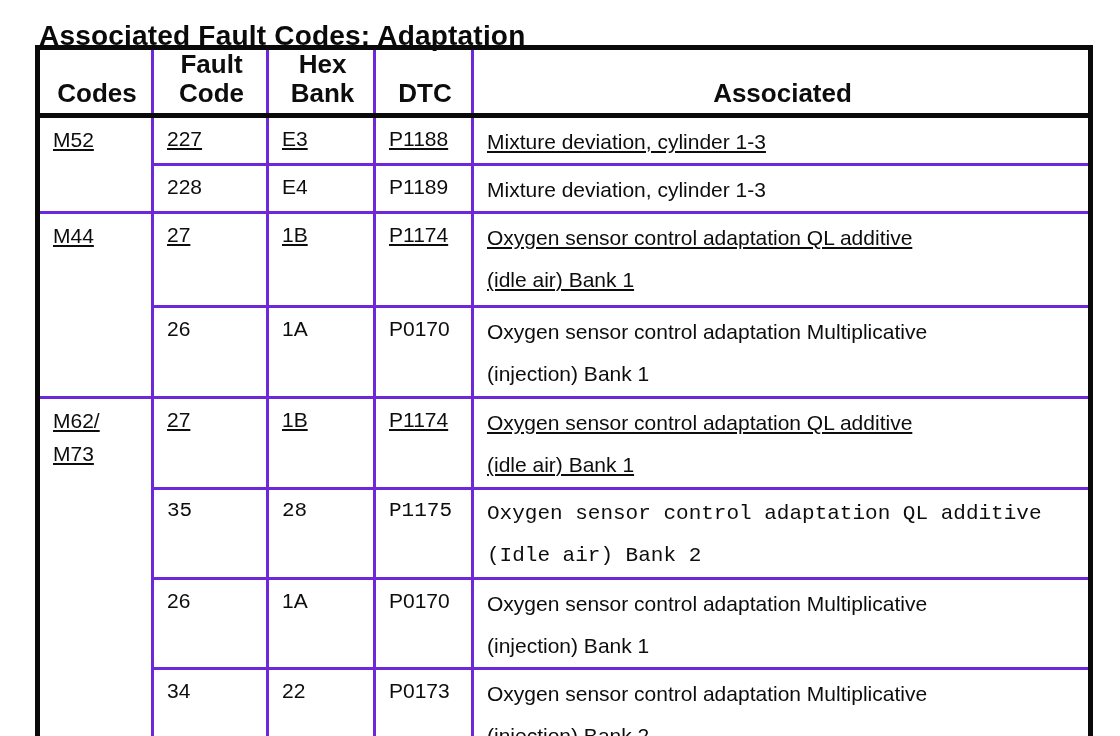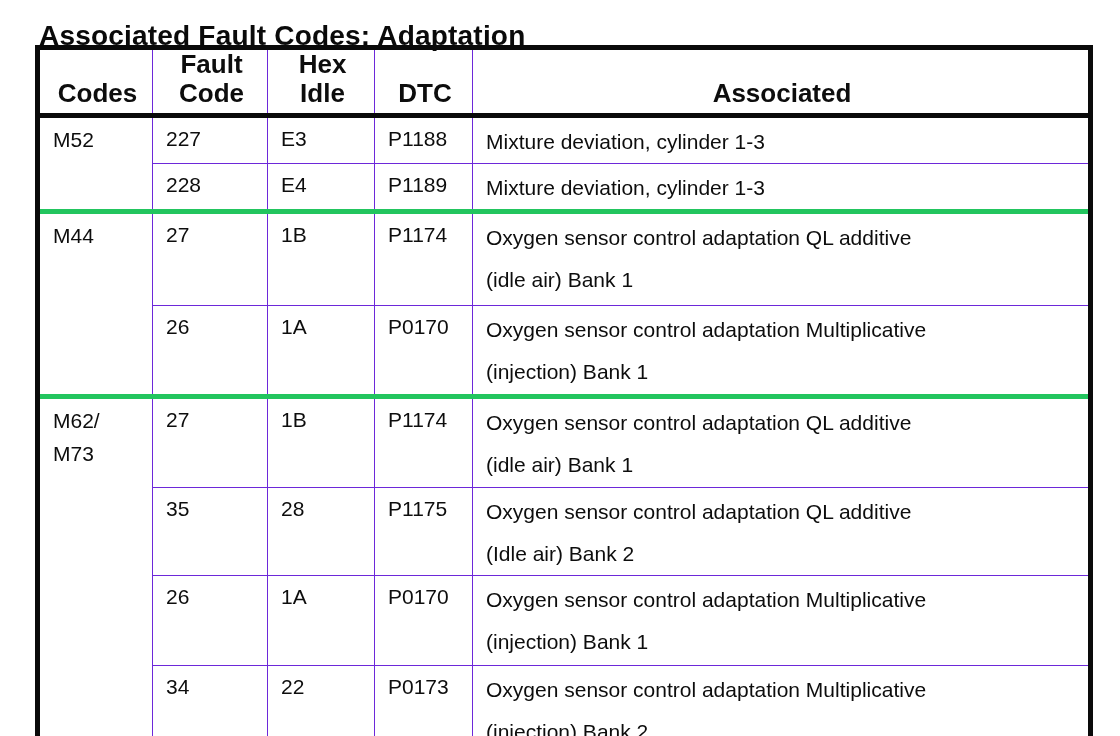--- a/index.html
+++ b/index.html
@@ -25,40 +25,40 @@
   }
   table.fault-table {
     position: absolute;
     left: 35px;
     top: 45px;
     width: 1053px;
     border-collapse: collapse;
     table-layout: fixed;
   }
   th, td {
-    border: 1px solid #6d28d9;
+    border: 3px solid #6d28d9;
     padding: 0 10px 0 13px;
     vertical-align: top;
     font-size: 21px;
     overflow: hidden;
   }
   th {
     border-top: 5px solid #0a0a0a;
     border-bottom: 5px solid #0a0a0a;
     vertical-align: bottom;
     text-align: center;
     font-weight: bold;
     font-size: 26px;
     line-height: 29px;
     padding-bottom: 5px;
     white-space: pre-line;
   }
   th.first-col, td.model { border-left: 5px solid #0a0a0a; }
   th.last-col, td.expl  { border-right: 5px solid #0a0a0a; }
-  tr.section-start td { border-top: 5px solid #22c55e; }
+  tr.section-start td { border-top: 1px solid #22c55e; text-decoration: underline; }
   tbody tr:last-child td { border-bottom: none; }
 
   td.model {
     font-size: 21px;
     line-height: 33px;
     padding-top: 5px;
     white-space: pre-line;
   }
   td.num {
     line-height: 28px;
@@ -70,21 +70,21 @@
     line-height: 42px;
     padding-top: 3px;
     margin-left: 27px;
   }
   tr.h-header { height: 61px; }
   tr.h-r1 { height: 47px; }
   tr.h-r2 { height: 46px; }
   tr.h-r3 { height: 94px; }
   tr.h-r4 { height: 91px; }
   tr.h-r5 { height: 91px; }
-  tr.h-r6 { height: 85px; }
+  tr.h-r6 { height: 85px; font-family: Liberation Mono, monospace; }
   tr.h-r7 { height: 90px; }
   tr.h-r8 { height: 95px; }
 </style>
 </head>
 <body>
 
 <div class="page">
   <h1 class="title">Associated Fault Codes: Adaptation</h1>
 
   <table class="fault-table">
@@ -94,21 +94,21 @@
       <col style="width:107px">
       <col style="width:98px">
       <col style="width:618px">
     </colgroup>
     <thead>
       <tr class="h-header">
         <th class="first-col">Codes</th>
         <th>Fault
 Code</th>
         <th>Hex
-Idle</th>
+Bank</th>
         <th>DTC</th>
         <th class="last-col">Associated</th>
       </tr>
     </thead>
     <tbody>
       <tr class="h-r1 section-start">
         <td class="model" rowspan="2">M52</td>
         <td class="num">227</td>
         <td class="num">E3</td>
         <td class="num">P1188</td>

